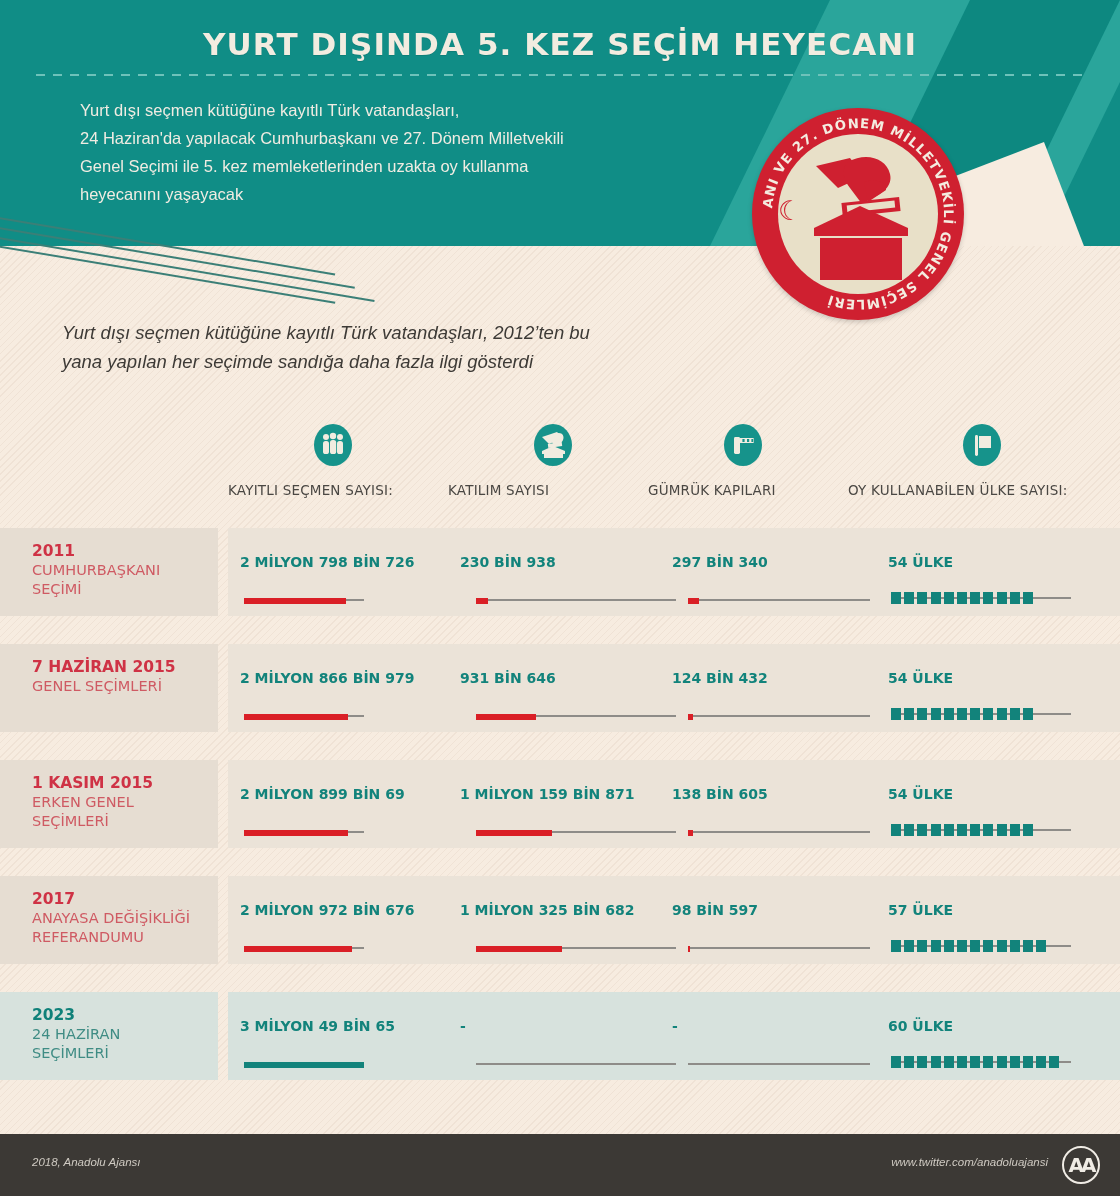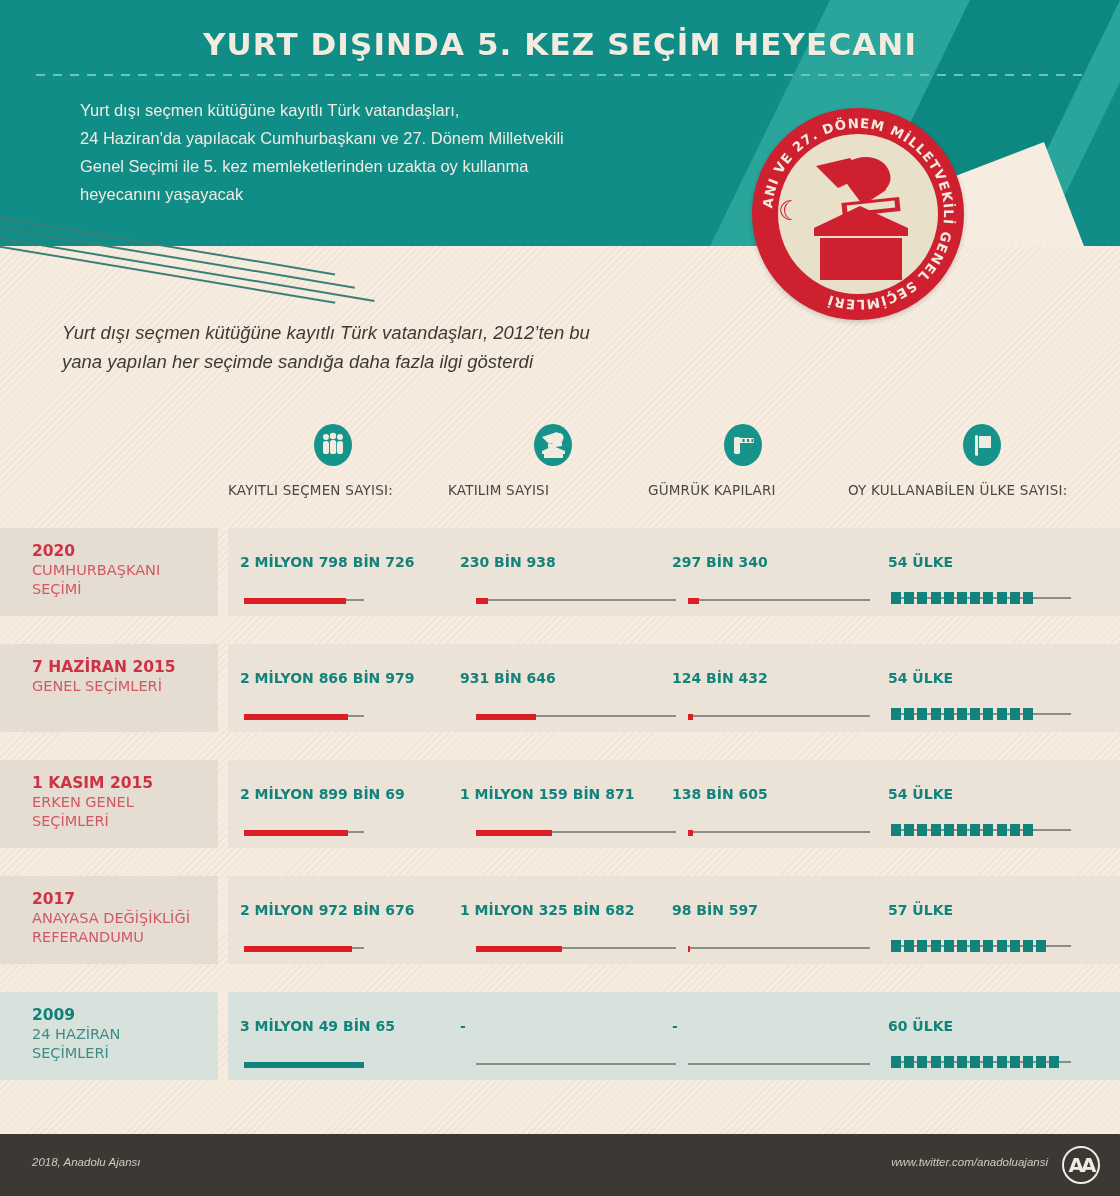--- a/index.html
+++ b/index.html
@@ -326,21 +326,21 @@
         <rect x="12" y="11" width="3" height="21" rx="1.4" fill="#f1ece0"></rect>
         <path d="M16 12 L28 12 L28 24 L16 24 Z" fill="#f1ece0"></path>
       </svg>
     </div>
     <div class="col-label">OY KULLANABİLEN ÜLKE SAYISI:</div>
   </div>
 
   <div id="rows-host">
       <div class="rowband" style="top: 528px; width: 1120px;">
         <div class="lbl">
-          <div class="yr">2020</div>
+          <div class="yr">2011</div>
           <div class="nm">CUMHURBAŞKANI</div>
           <div class="nm">SEÇİMİ</div>
         </div>
         <div class="data"></div>
         <div class="val" style="left: 240px; width: 198px;">2 MİLYON 798 BİN 726</div>
         <div class="val" style="left: 460px; width: 198px;">230 BİN 938</div>
         <div class="val" style="left: 672px; width: 186px;">297 BİN 340</div>
         <div class="val" style="left: 888px; width: 180px;">54 ÜLKE</div>
         <div class="bar" style="left: 244px; top: 70px; width: 120px;">
           <div class="track"></div>
@@ -486,21 +486,21 @@
             <span></span>
             <span></span>
             <span></span>
             <span></span>
             <span></span>
           </div>
         </div>
       </div>
       <div class="rowband alt" style="top: 992px; width: 1120px;">
         <div class="lbl">
-          <div class="yr">2009</div>
+          <div class="yr">2023</div>
           <div class="nm">24 HAZİRAN</div>
           <div class="nm">SEÇİMLERİ</div>
         </div>
         <div class="data"></div>
         <div class="val" style="left: 240px; width: 198px;">3 MİLYON 49 BİN 65</div>
         <div class="val" style="left: 460px; width: 198px;">-</div>
         <div class="val" style="left: 672px; width: 186px;">-</div>
         <div class="val" style="left: 888px; width: 180px;">60 ÜLKE</div>
         <div class="bar teal" style="left: 244px; top: 70px; width: 120px;">
           <div class="track"></div>

